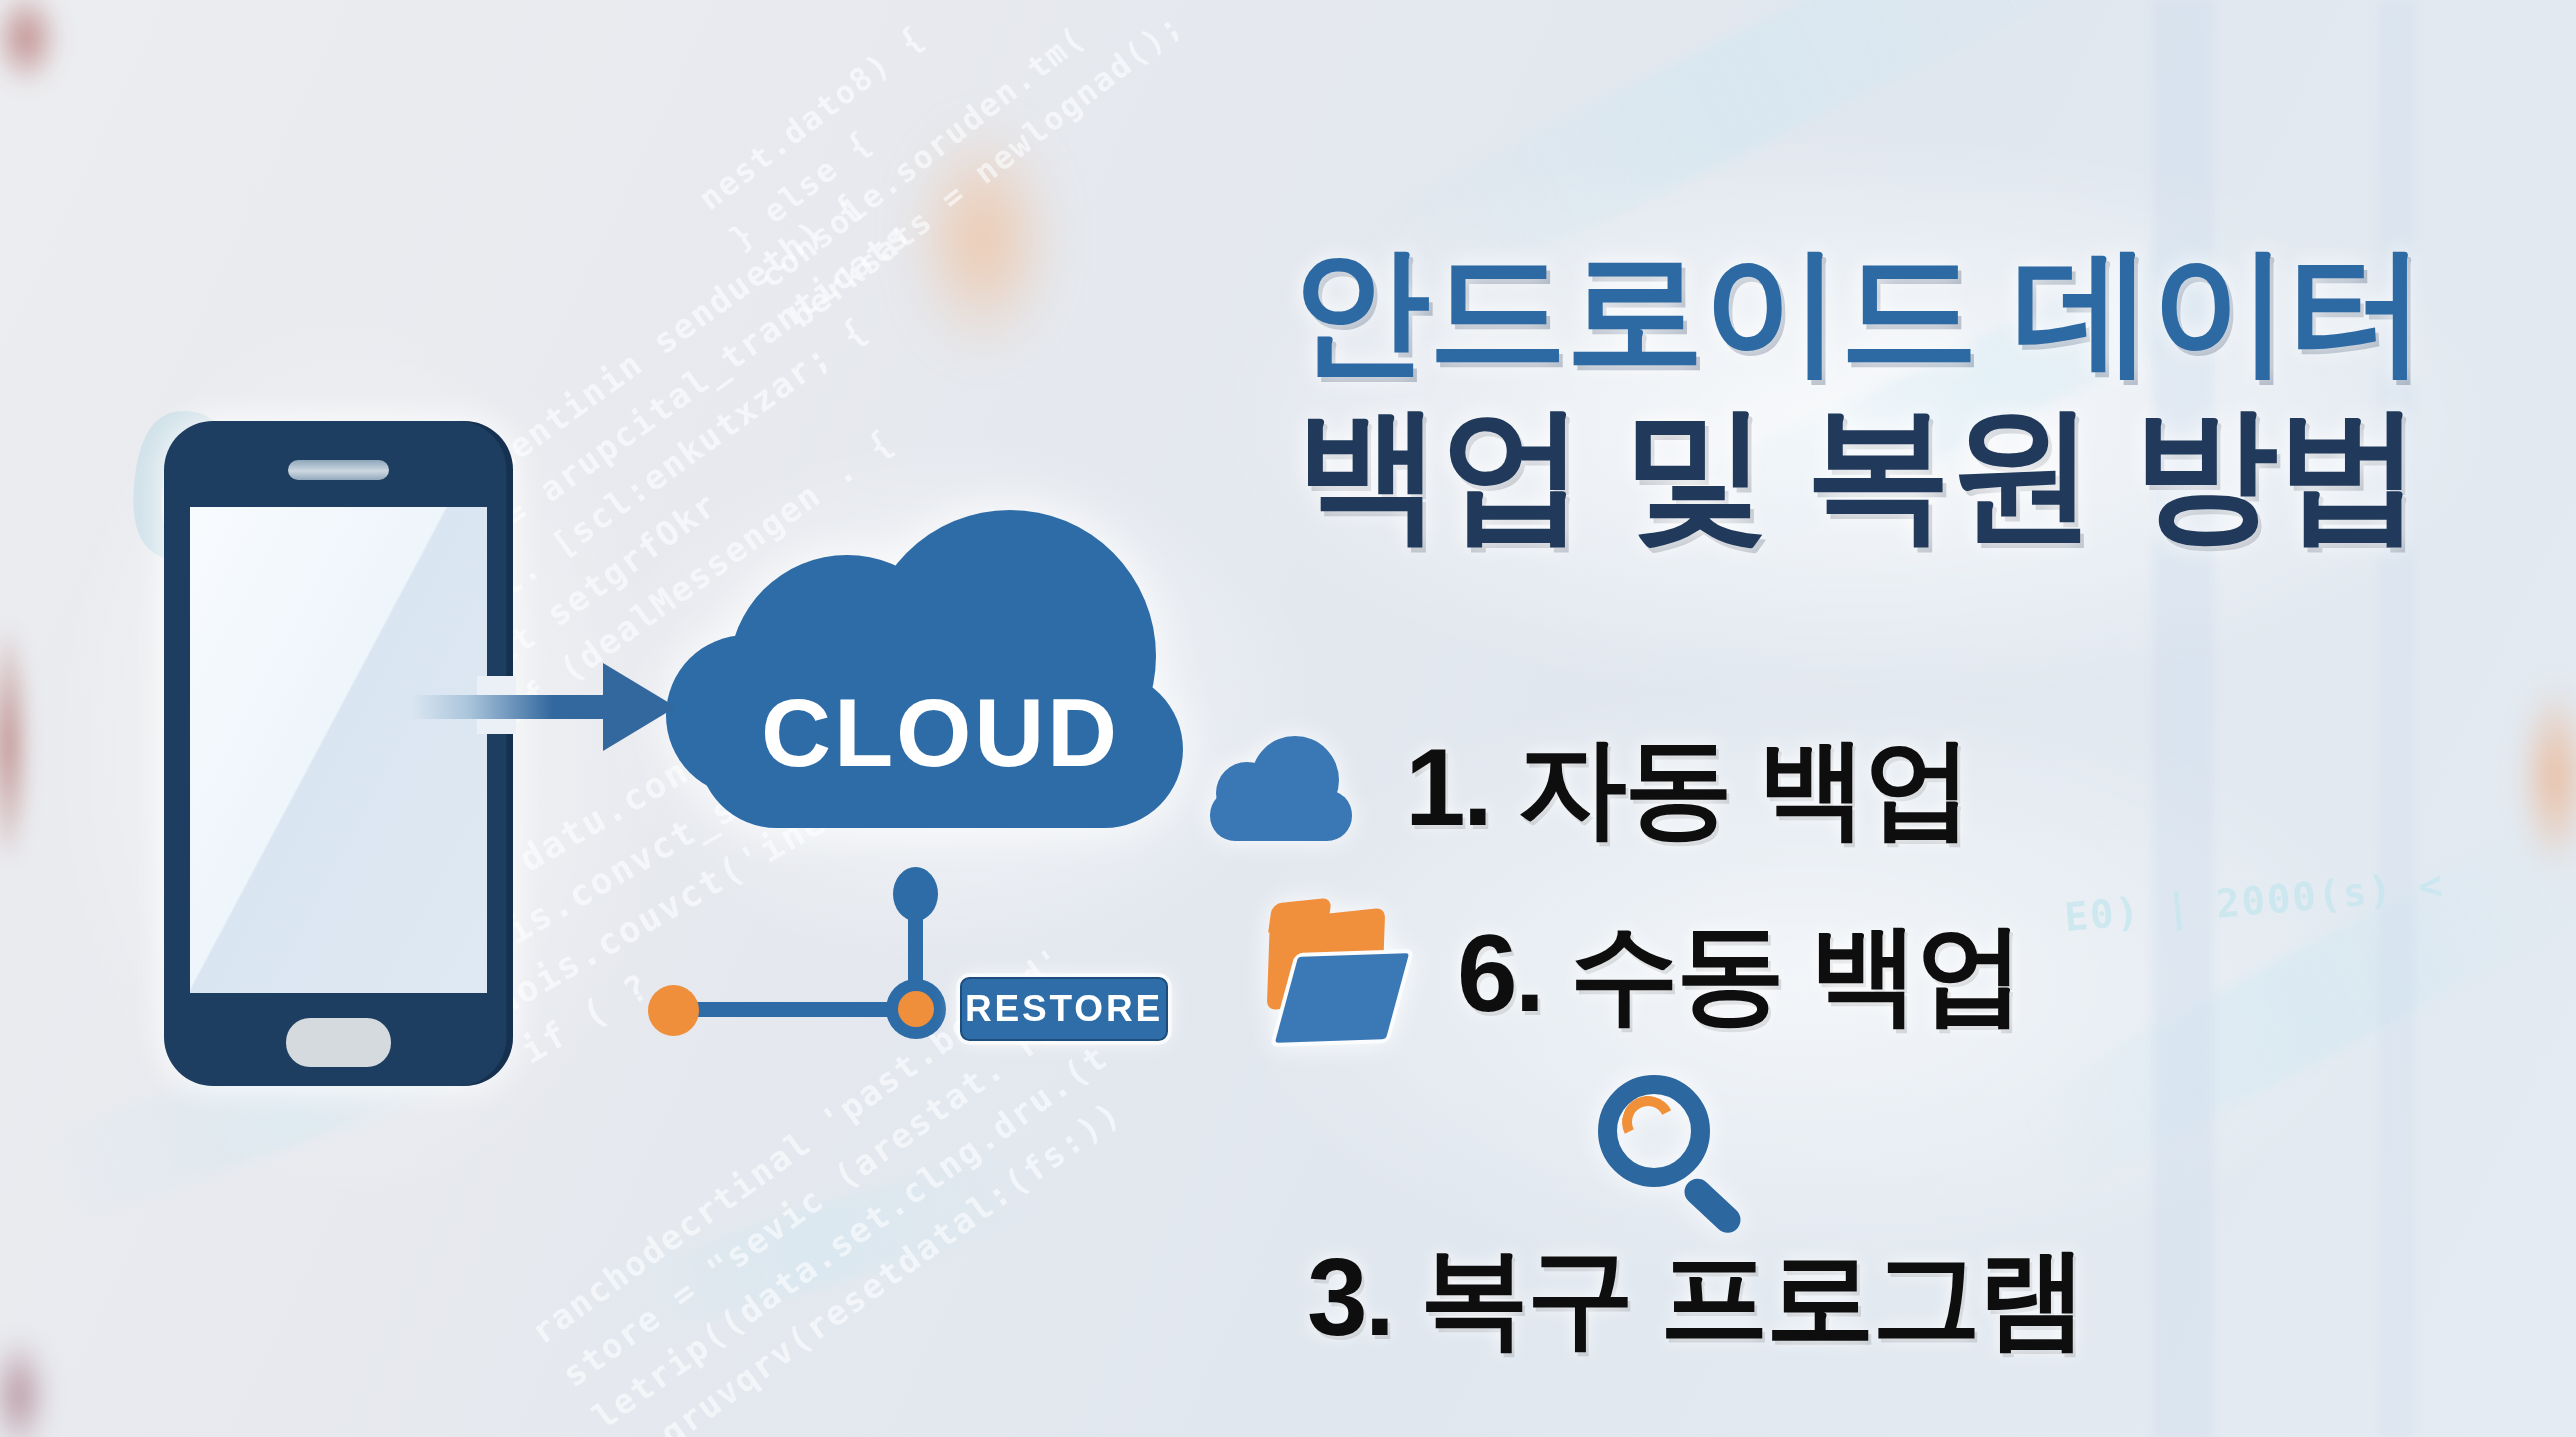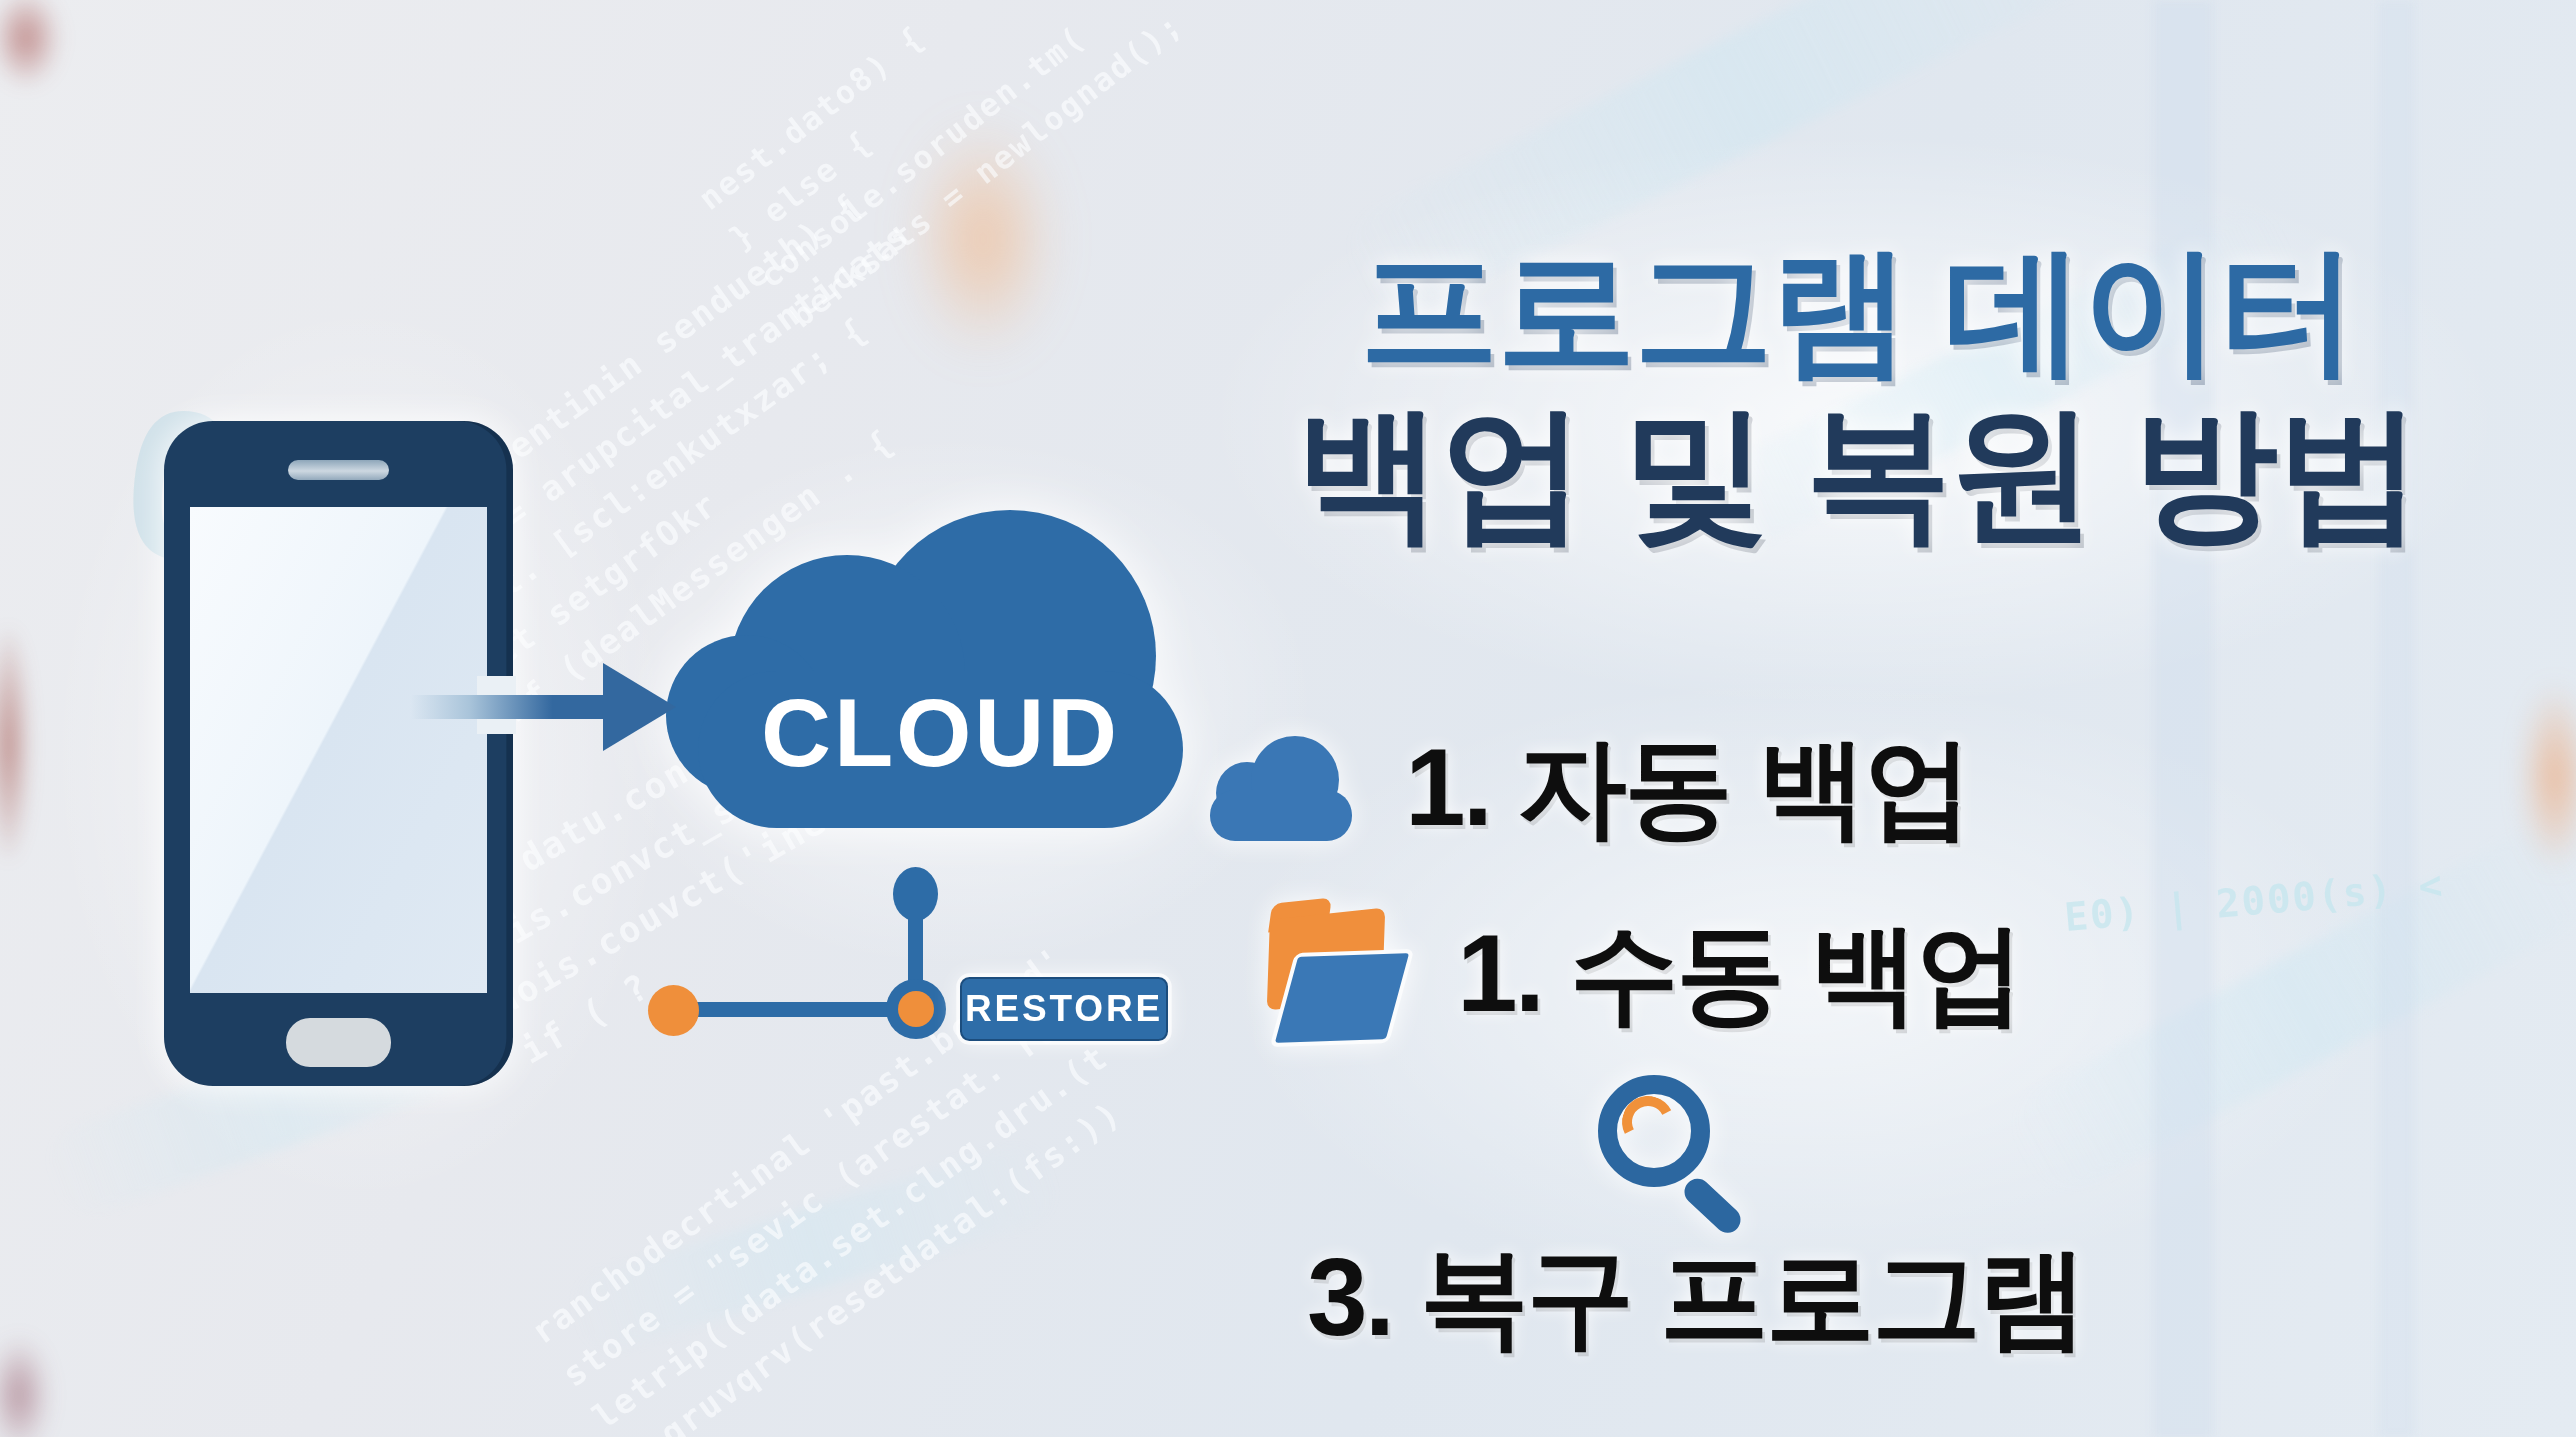--- a/index.html
+++ b/index.html
@@ -206,40 +206,40 @@
   <div class="abs circuit line-h"></div>
   <div class="abs circuit dot-orange"></div>
   <div class="abs circuit node-outer">
     <div class="node-inner"></div>
   </div>
   <div class="abs restore-badge">
     <span>RESTORE</span>
   </div>
 
   <div class="abs title-block">
-    <div class="title-l1">프로그램 데이터</div>
+    <div class="title-l1">안드로이드 데이터</div>
     <div class="title-l2">백업 및 복원 방법</div>
   </div>
 
   <div class="abs list-row row1">
     <div class="icon-cell">
       <div class="mcloud-a"></div>
       <div class="mcloud-b"></div>
       <div class="mcloud-base"></div>
     </div>
     <div class="list-label">1. 자동 백업</div>
   </div>
 
   <div class="abs list-row row2">
     <div class="icon-cell">
       <div class="folder-tab"></div>
       <div class="folder-back"></div>
       <div class="folder-front"></div>
     </div>
-    <div class="list-label">1. 수동 백업</div>
+    <div class="list-label">6. 수동 백업</div>
   </div>
 
   <div class="abs list-row row3">
     <div class="icon-cell">
       <div class="mag-ring"></div>
       <div class="mag-arc"></div>
       <div class="mag-handle"></div>
     </div>
     <div class="list-label">3. 복구 프로그램</div>
   </div>

